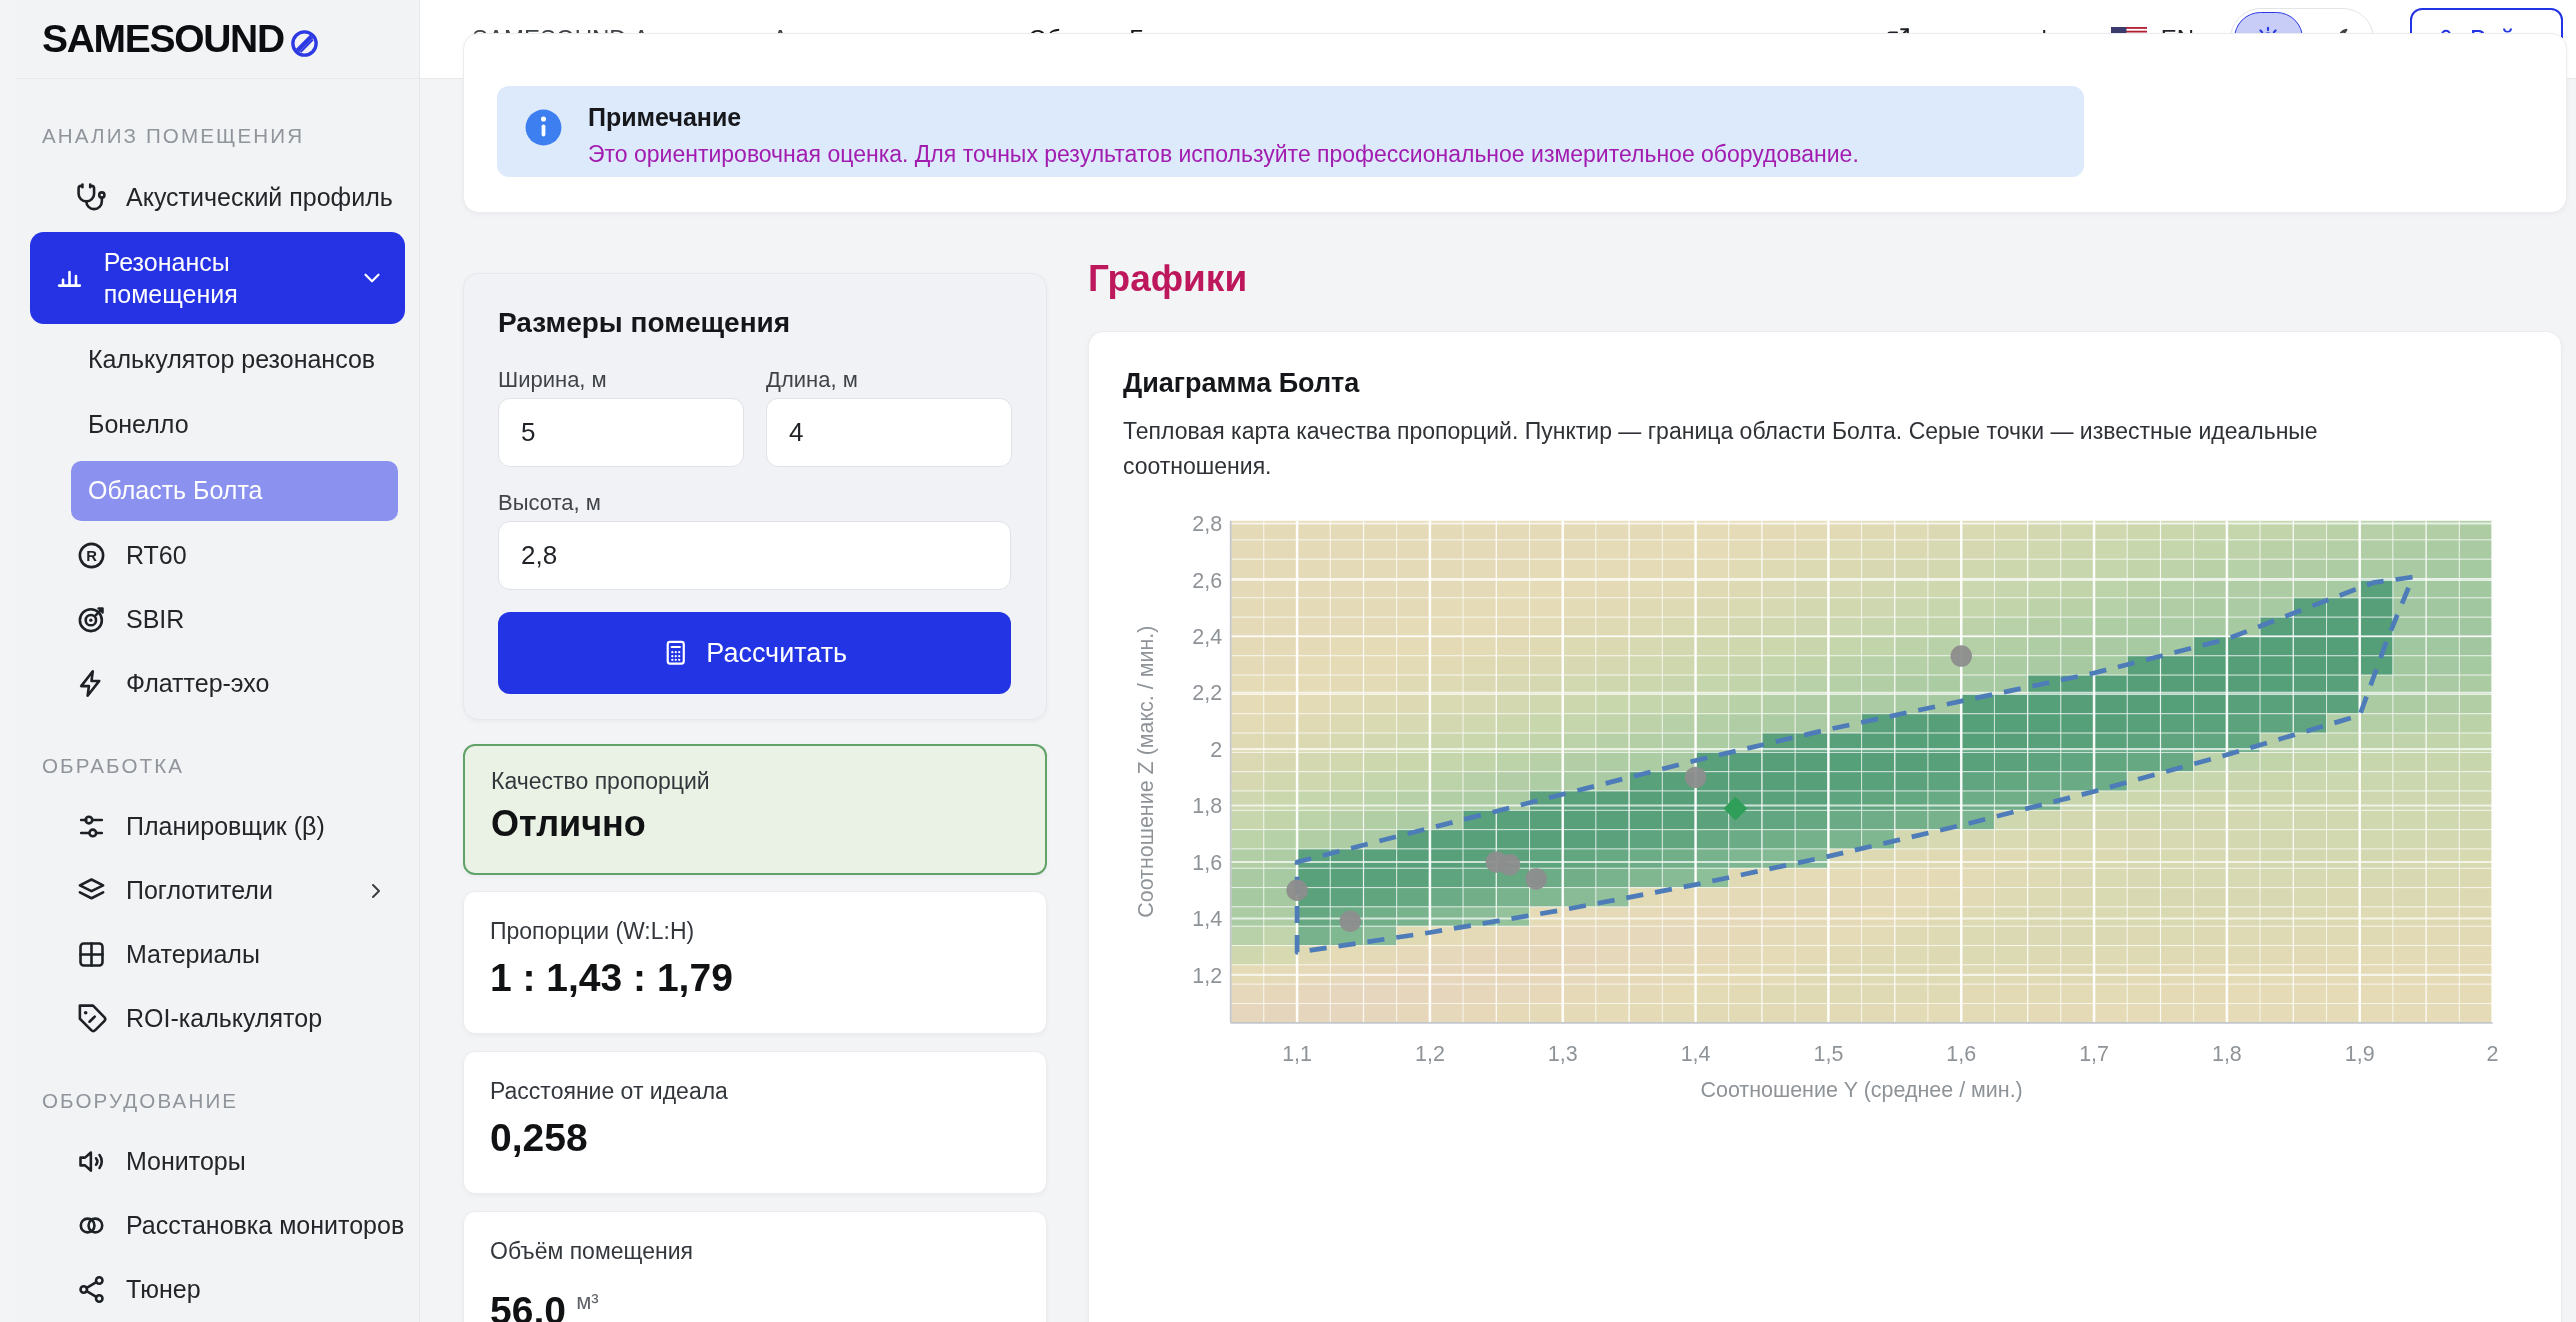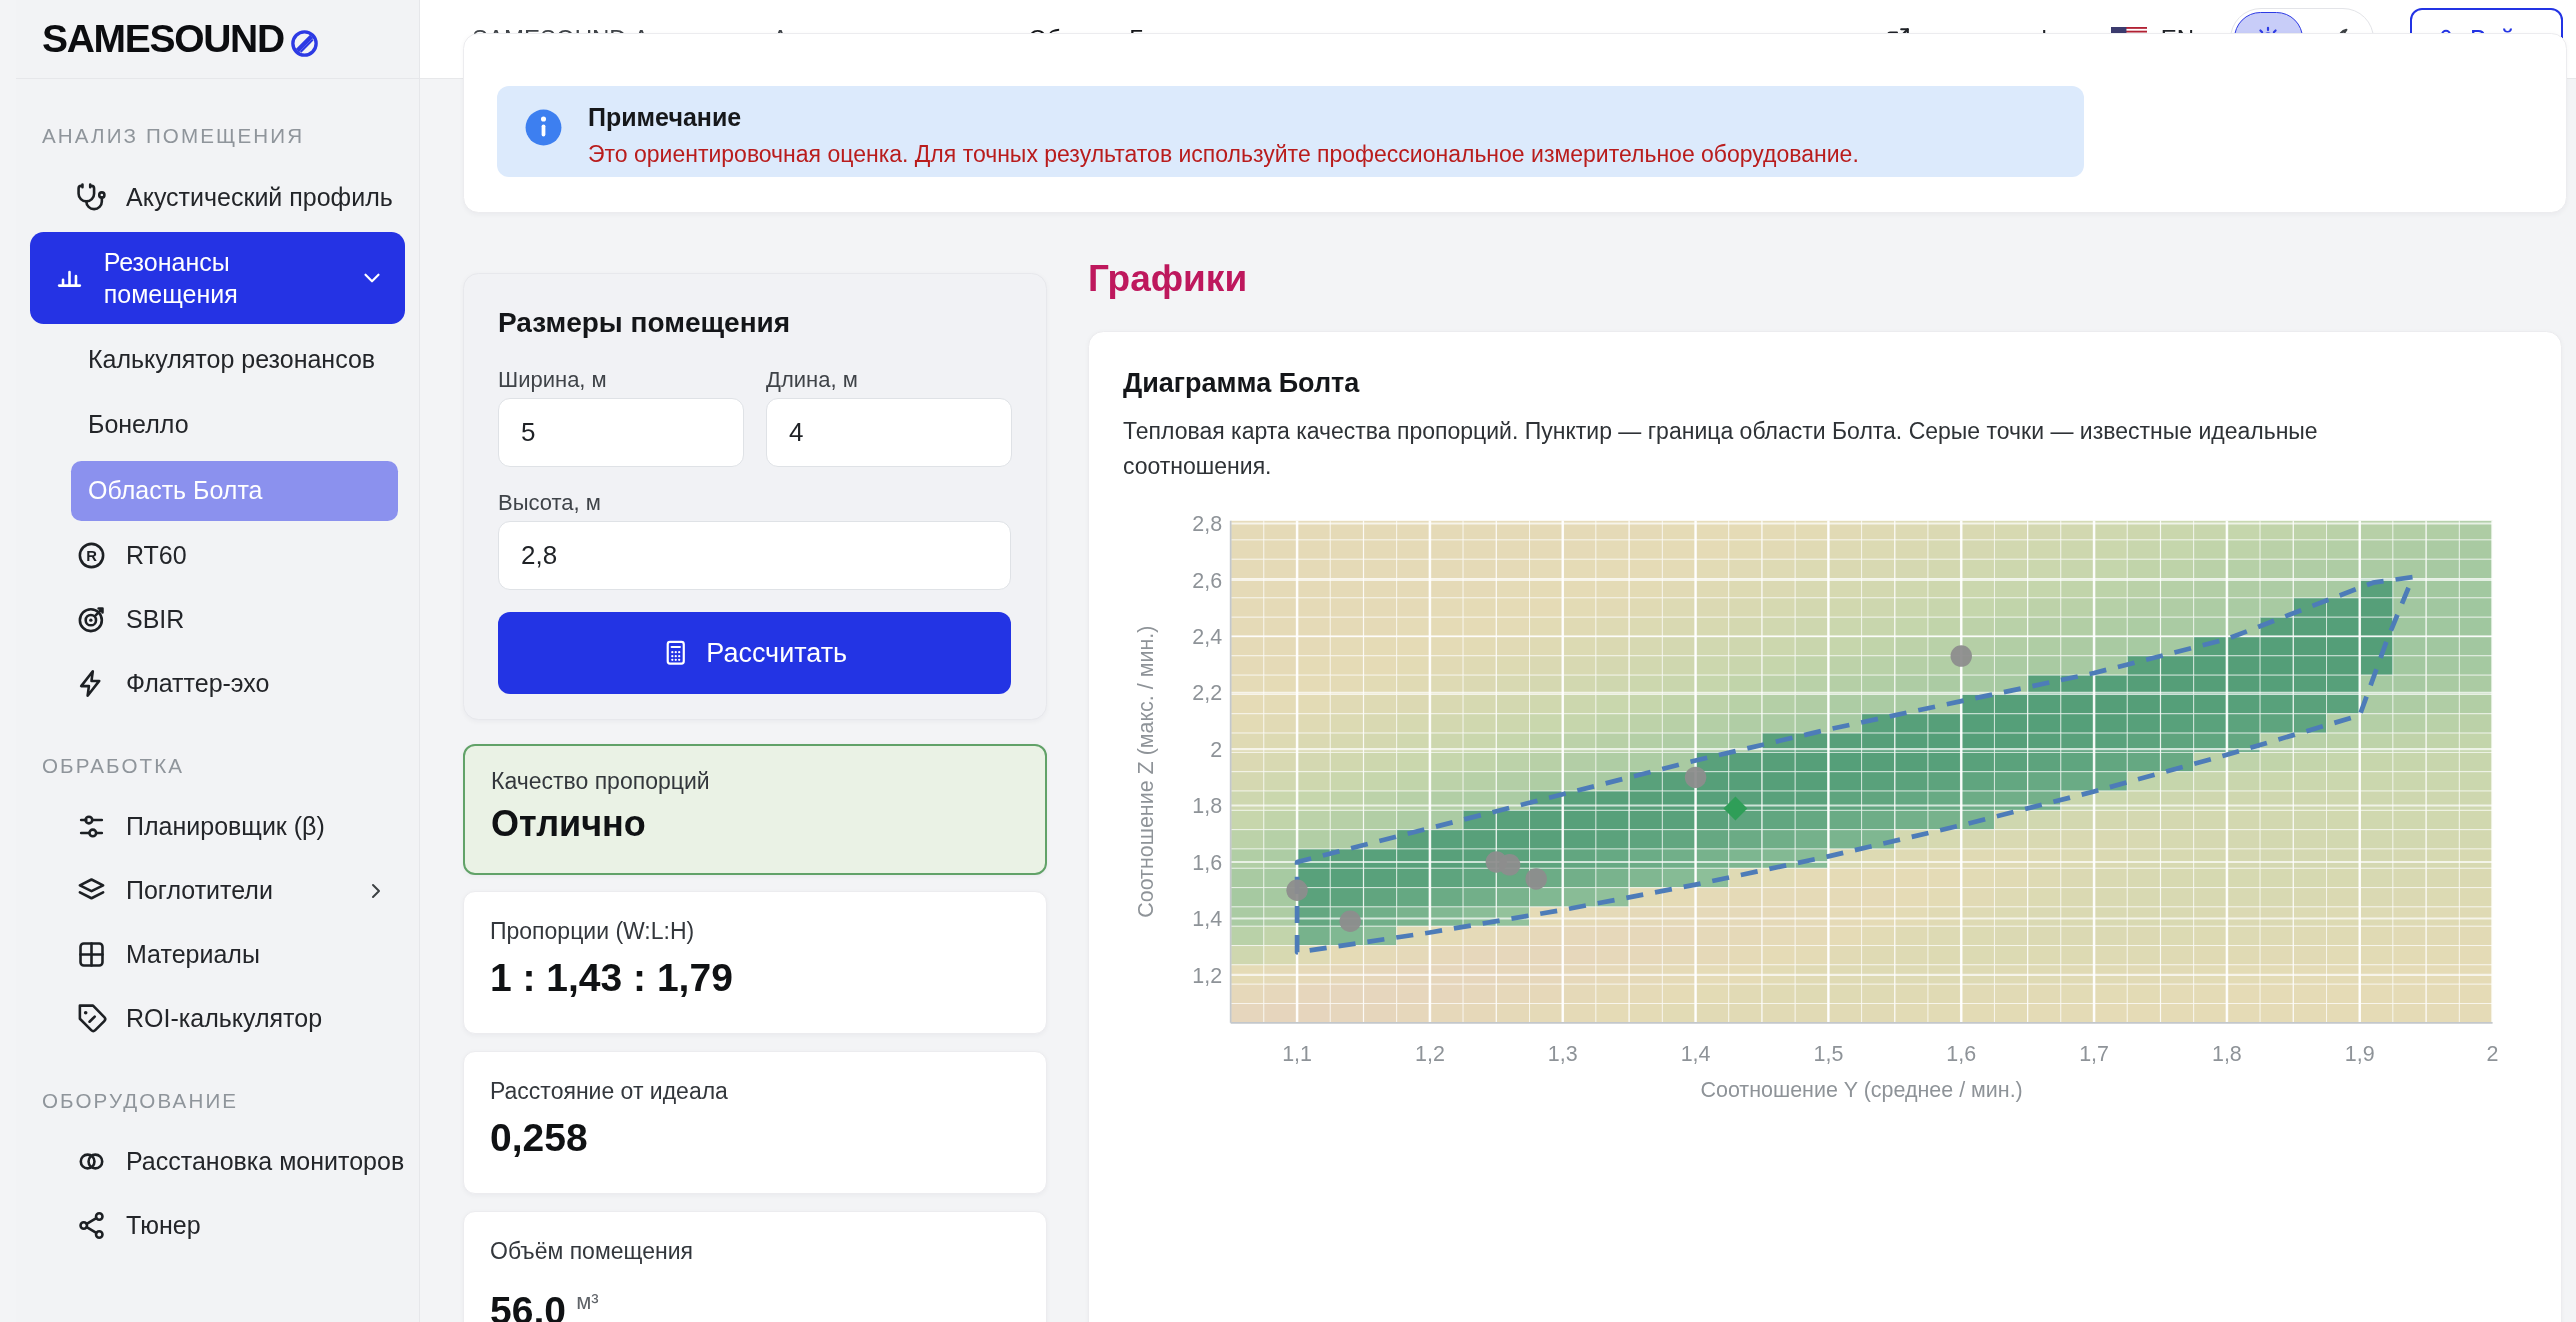--- a/index.html
+++ b/index.html
@@ -50,21 +50,21 @@
     font-weight:500; cursor:pointer; }
 
   
   .card { position:absolute; background:#fff; border:1.7px solid #ececef; border-radius:15.5px;
     box-shadow:0 1.7px 5.2px rgba(20,24,40,.04); }
   #note-card { left:447px; top:33px; width:2104px; height:180px; }
   #note-banner { position:absolute; left:33px; top:52px; width:1587px; height:91px;
     background:#dceafc; border-radius:12px; }
   #note-icon { position:absolute; left:26px; top:20.6px; }
   #note-title { position:absolute; left:91px; top:17px; font-size:25px; font-weight:700; color:#16181b; }
-  #note-text { position:absolute; left:91px; top:55px; font-size:23px; color:#b91c1c; }
+  #note-text { position:absolute; left:91px; top:55px; font-size:23px; color:#a21caf; }
 
   #form-card { left:447px; top:273px; width:584px; height:447px; background:#f1f2f5; border-color:#e7e8ec;}
   #form-title { position:absolute; left:34px; top:33px; font-size:28px; font-weight:700; color:#141619;}
   .fld-label { position:absolute; font-size:22px; color:#3f4348; }
   .fld { position:absolute; height:69px; background:#fff; border:1.7px solid #dfe2e6; border-radius:12px;
     font-size:26px; color:#1f2226; padding-left:22px; outline:none; font-family:inherit; }
   #calc-btn { position:absolute; left:34px; top:338px; width:513px; height:82px; background:#2334e4;
     border:none; border-radius:12px; color:#fff; font-size:27px; font-family:inherit;
     display:flex; align-items:center; justify-content:center; gap:17px; cursor:pointer; }
 
@@ -202,20 +202,29 @@
             <svg class="" width="31" height="31" viewBox="0 0 24 24">
               <path class="icon-stroke" d="M13.2 2H3v10.2l8.8 8.8a2.2 2.2 0 0 0 3.1 0l7-7a2.2 2.2 0 0 0 0-3.1L13.2 2z"></path>
               <circle cx="7.5" cy="7.5" r="1.4" fill="currentColor"></circle>
               <path class="icon-stroke" d="m10.5 14.5 4-4"></path>
             </svg>
           </span>
           <span class="ni-label">ROI-калькулятор</span>
         </div>
         <div class="section-gap"></div>
         <div class="nav-section-label">ОБОРУДОВАНИЕ</div>
+        <div class="nav-item">
+          <span class="ni-icon">
+            <svg class="" width="31" height="31" viewBox="0 0 24 24">
+              <path class="icon-stroke" d="M11.5 5 7 9H3.5v6H7l4.5 4V5z"></path>
+              <path class="icon-stroke" d="M15.5 9.5a4 4 0 0 1 0 5M18.2 7a8 8 0 0 1 0 10"></path>
+            </svg>
+          </span>
+          <span class="ni-label">Мониторы</span>
+        </div>
         <div class="nav-item">
           <span class="ni-icon">
             <svg class="" width="31" height="31" viewBox="0 0 24 24">
               <circle class="icon-stroke" cx="9" cy="12" r="5.3"></circle>
               <circle class="icon-stroke" cx="15" cy="12" r="5.3"></circle>
             </svg>
           </span>
           <span class="ni-label">Расстановка мониторов</span>
         </div>
         <div class="nav-item">

